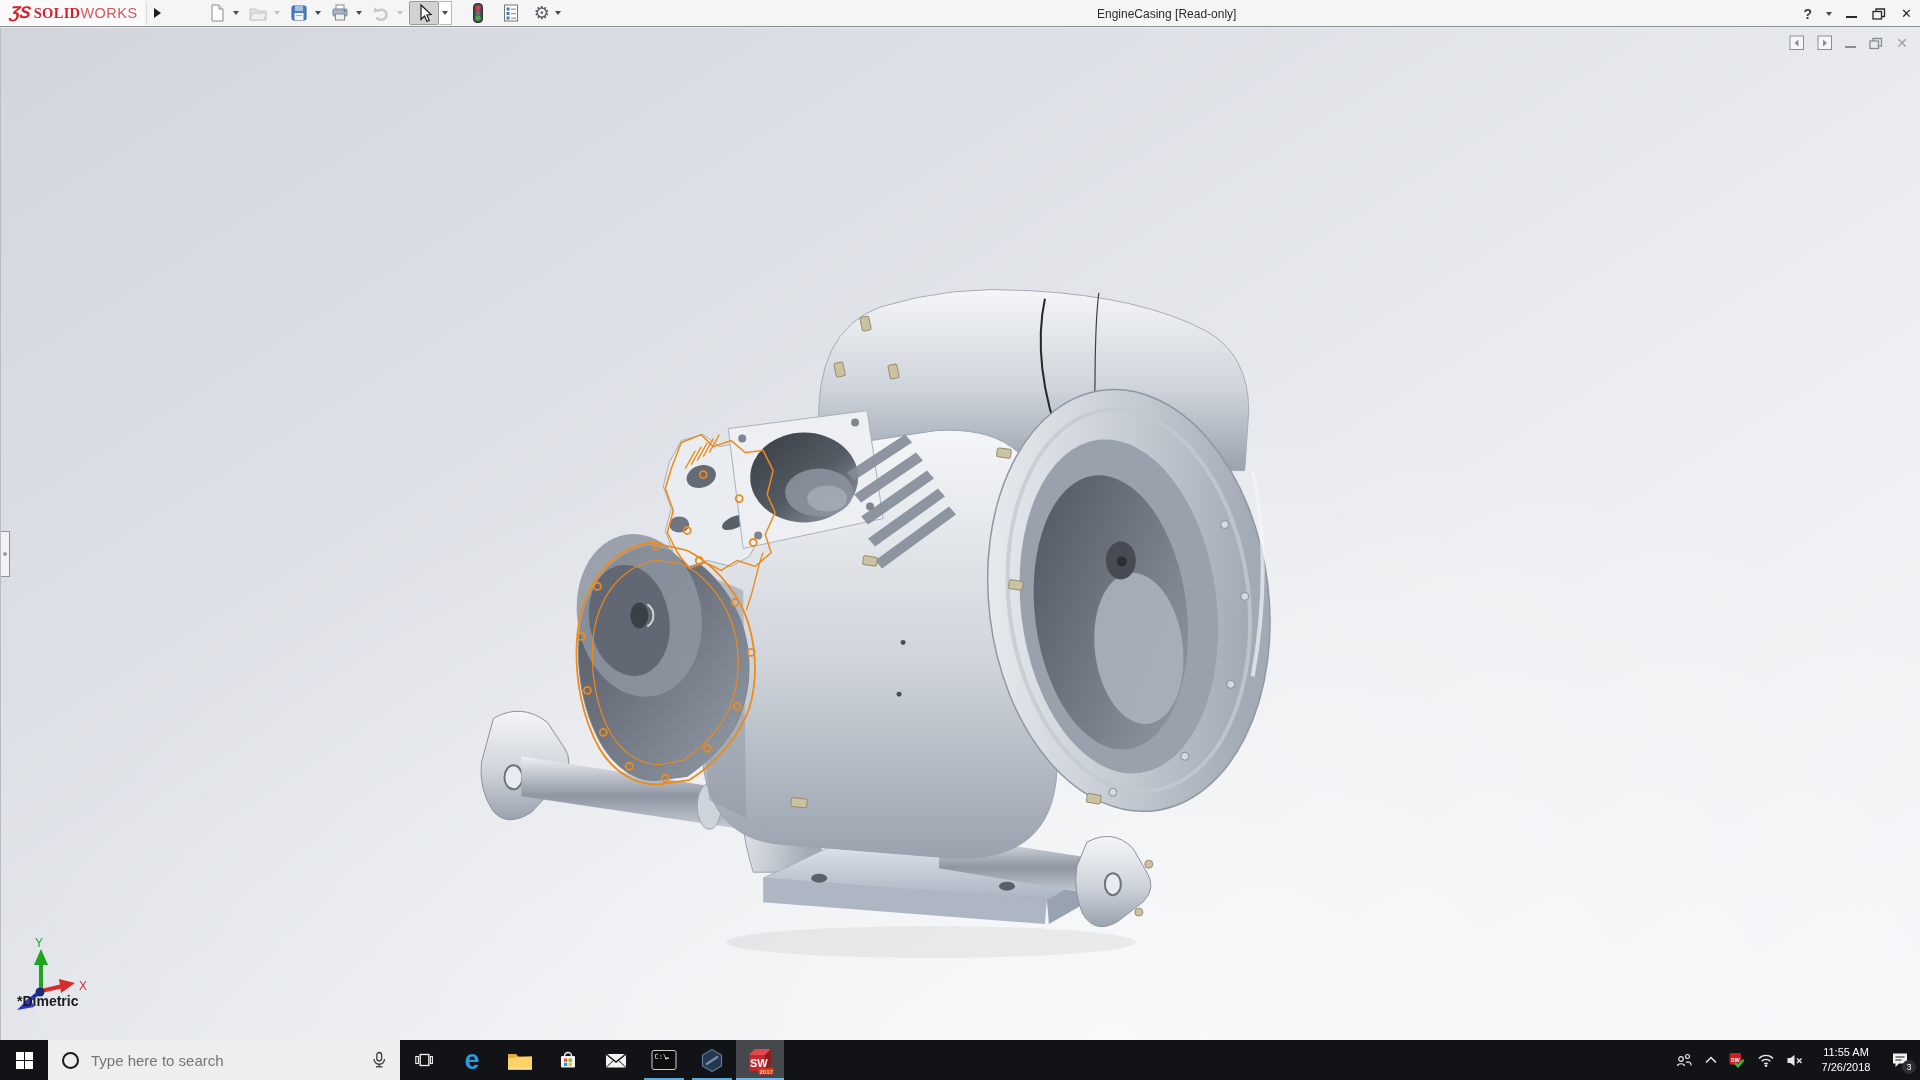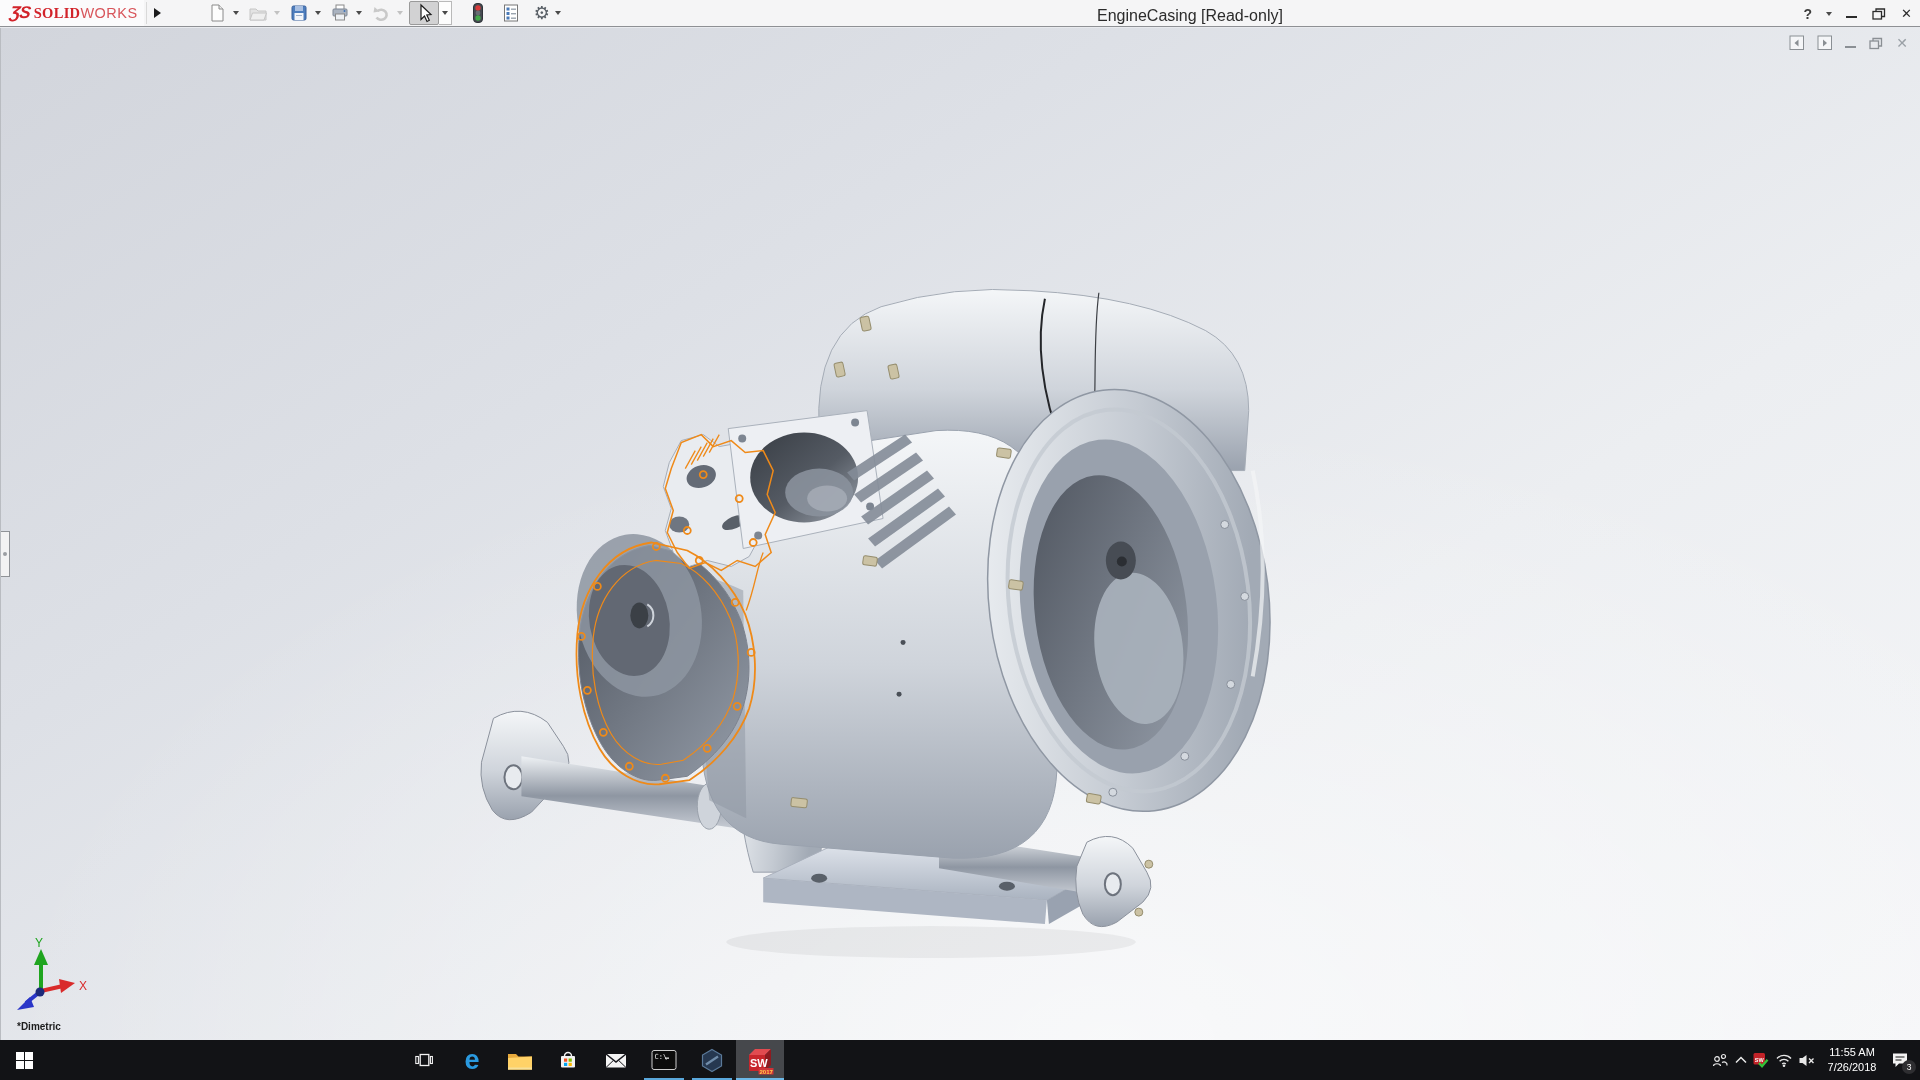--- a/index.html
+++ b/index.html
@@ -23,21 +23,21 @@
   .tb-icons { display:flex; align-items:center; margin-left:36px; }
   .tb-btn { height:24px; display:flex; align-items:center; padding:0 2px; }
   .tb-btn svg { display:block; }
   .caret { width:0; height:0; border-left:3.5px solid transparent;
     border-right:3.5px solid transparent; border-top:4px solid #4a4a4a;
     margin:0 6px 0 3px; }
   .caret.dim { border-top-color:#c2c2c2; }
   .pressed { background:#d2d2d3; border:1px solid #9a9a9a; border-radius:2px; }
   .select-caret-box { height:24px; display:flex; align-items:center;
     border:1px solid #b9b9b9; border-left:none; background:#fdfdfd; padding:0 3px; }
-  .win-title { position:absolute; left:1097px; top:7px; font-size:16px;
+  .win-title { position:absolute; left:1097px; top:7px; font-size:12px;
     color:#2b2b2b; white-space:nowrap; }
   .win-controls { position:absolute; right:8px; top:0; height:27px;
     display:flex; align-items:center; gap:14px; }
   .help-q { font-size:14px; font-weight:bold; color:#3c3c3c; }
   .wc-min { width:11px; height:2px; background:#2b2b2b; margin-top:7px; }
   .wc-close { font-size:13px; color:#2b2b2b; }
 
   
   .viewport { position:absolute; left:0; top:28px; width:1920px; height:1012px;
     background:
@@ -51,21 +51,21 @@
   .doc-controls svg { display:block; }
   .dc-min { width:11px; height:2px; background:#8a8f94; margin-top:8px; }
   .dc-close { font-size:14px; color:#9aa0a6; line-height:1; }
 
   .pane-handle { position:absolute; left:0; top:503px; width:9px; height:46px;
     background:#f2f2f3; border:1px solid #8f9297; border-left:none;
     display:flex; align-items:center; justify-content:center; }
   .pane-handle .dot { width:4px; height:4px; border-radius:50%; background:#9a9da2; }
 
   .triad { position:absolute; left:2px; top:905px; }
-  .orientation { position:absolute; left:16px; top:993px; font-size:10px;
+  .orientation { position:absolute; left:16px; top:965px; font-size:14px;
     font-weight:600; color:#1c1c1c; }
 
   
   .taskbar { position:absolute; left:0; top:1040px; width:1920px; height:40px;
     background:#121316; z-index:40; }
   .start { position:absolute; left:0; top:0; width:48px; height:40px;
     display:flex; align-items:center; justify-content:center; }
   .search { position:absolute; left:48px; top:0; width:352px; height:40px;
     background:#eeeeee; display:flex; align-items:center; }
   .search .ring { width:17px; height:17px; border:2.2px solid #1a1a1a;
@@ -74,21 +74,21 @@
     font-size:15px; color:#333; font-family:"Liberation Sans",sans-serif; }
   .search .mic { margin-right:12px; flex:0 0 auto; }
   .slot { position:absolute; top:0; width:48px; height:40px; display:flex;
     align-items:center; justify-content:center; }
   .slot.active { background:#46484c; }
   .underline { position:absolute; bottom:0; left:4px; width:40px; height:2px;
     background:#5aa8dc; }
   .slot.active .underline { left:0; width:48px; background:#6cb8e8; }
   .edge-e { color:#2a9ae0; font-size:27px; font-weight:bold; line-height:1; }
   .tray { position:absolute; right:0; top:0; height:40px; display:flex;
-    align-items:center; gap:5px; padding-right:8px; }
+    align-items:center; gap:11px; padding-right:8px; }
   .clock { color:#fff; font-size:11px; text-align:center; line-height:1.35;
     width:62px; }
   .action-wrap { position:relative; width:24px; height:24px; display:flex;
     align-items:center; justify-content:center; }
   .badge { position:absolute; right:-4px; bottom:-2px; width:14px; height:14px;
     border-radius:50%; background:#2e2e31; color:#fff; font-size:8.5px;
     display:flex; align-items:center; justify-content:center; }
 </style>
 </head>
 <body>
@@ -389,20 +389,30 @@
 <div class="taskbar">
   <div class="start">
     <svg width="17" height="17">
       <rect x="0" y="0" width="8" height="8" fill="#fff"></rect>
         <rect x="9" y="0" width="8" height="8" fill="#fff"></rect>
       <rect x="0" y="9" width="8" height="8" fill="#fff"></rect>
         <rect x="9" y="9" width="8" height="8" fill="#fff"></rect>
     </svg>
   </div>
 
+  <div class="search">
+    <span class="ring"></span>
+    <input type="text" placeholder="Type here to search" style="">
+    <svg class="mic" width="18" height="18">
+      <rect x="6.8" y="1.5" width="4.8" height="8.5" rx="2.4" fill="none" stroke="#3c3c3c" stroke-width="1.3"></rect>
+      <path d="M4,8 a5,5 0 0 0 10.5,0" fill="none" stroke="#3c3c3c" stroke-width="1.3"></path>
+      <line x1="9.2" y1="13" x2="9.2" y2="15.5" stroke="#3c3c3c" stroke-width="1.3"></line>
+      <line x1="6" y1="15.8" x2="12.5" y2="15.8" stroke="#3c3c3c" stroke-width="1.3"></line>
+    </svg>
+  </div>
 
   <div class="slot" style="left:400px">
     <svg width="18" height="16">
       <rect x="0.8" y="4.5" width="2.6" height="7" fill="none" stroke="#f2f2f2" stroke-width="1.1"></rect>
       <rect x="5.2" y="2.5" width="8.6" height="11" fill="none" stroke="#f2f2f2" stroke-width="1.3"></rect>
       <rect x="15.4" y="4.5" width="2" height="7" fill="none" stroke="#f2f2f2" stroke-width="1.1"></rect>
     </svg>
   </div>
   <div class="slot" style="left:448px">
       <span class="edge-e">e</span>

